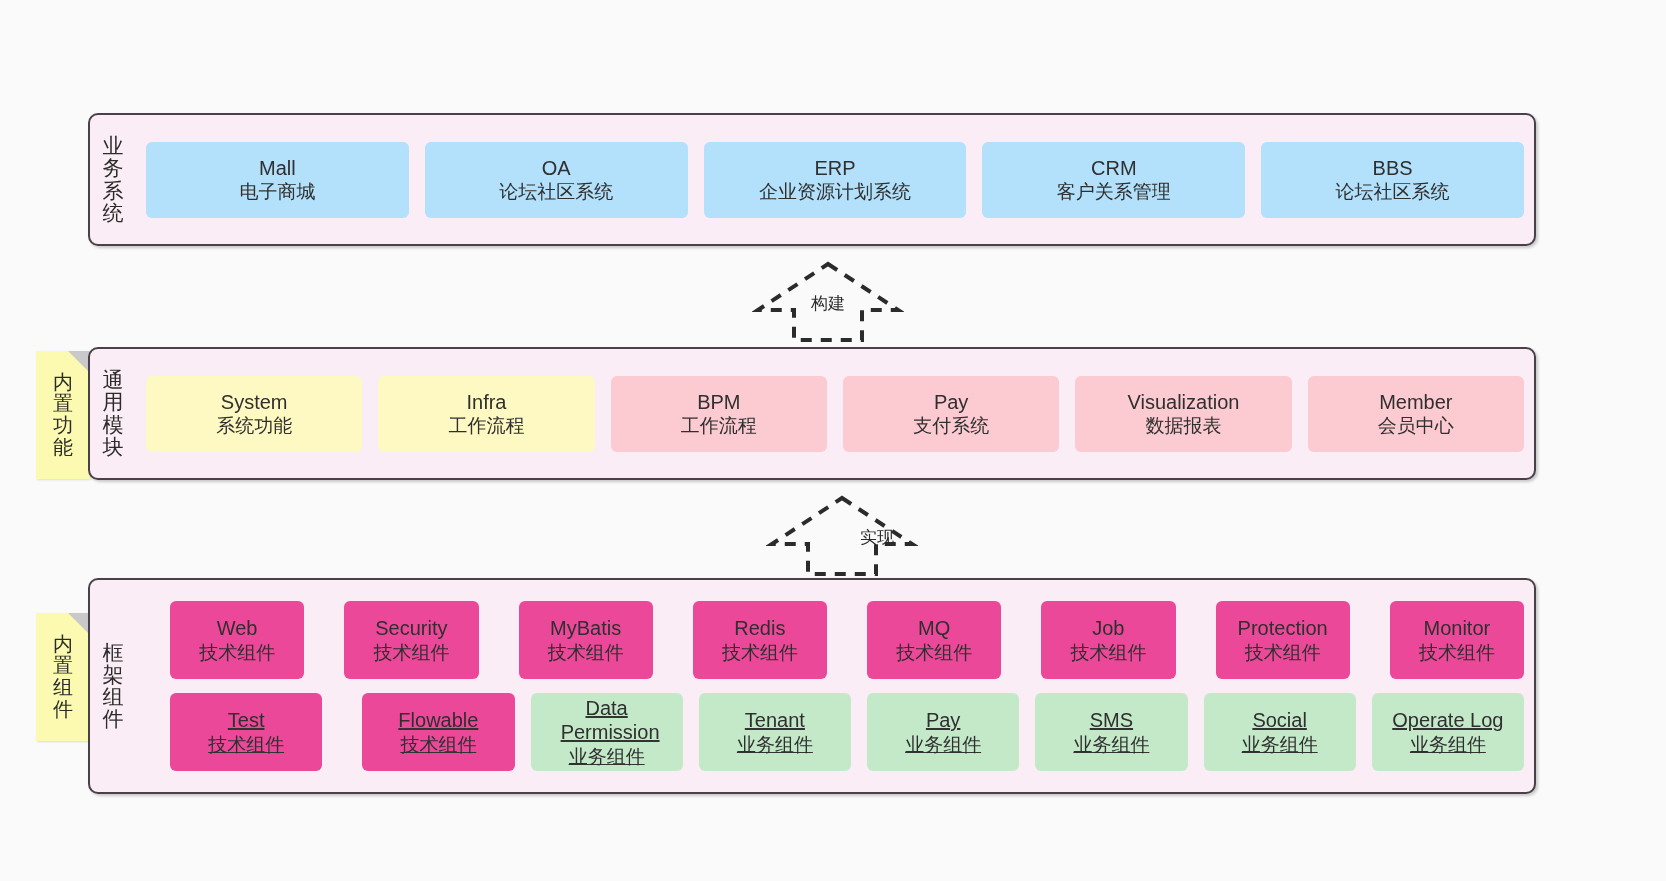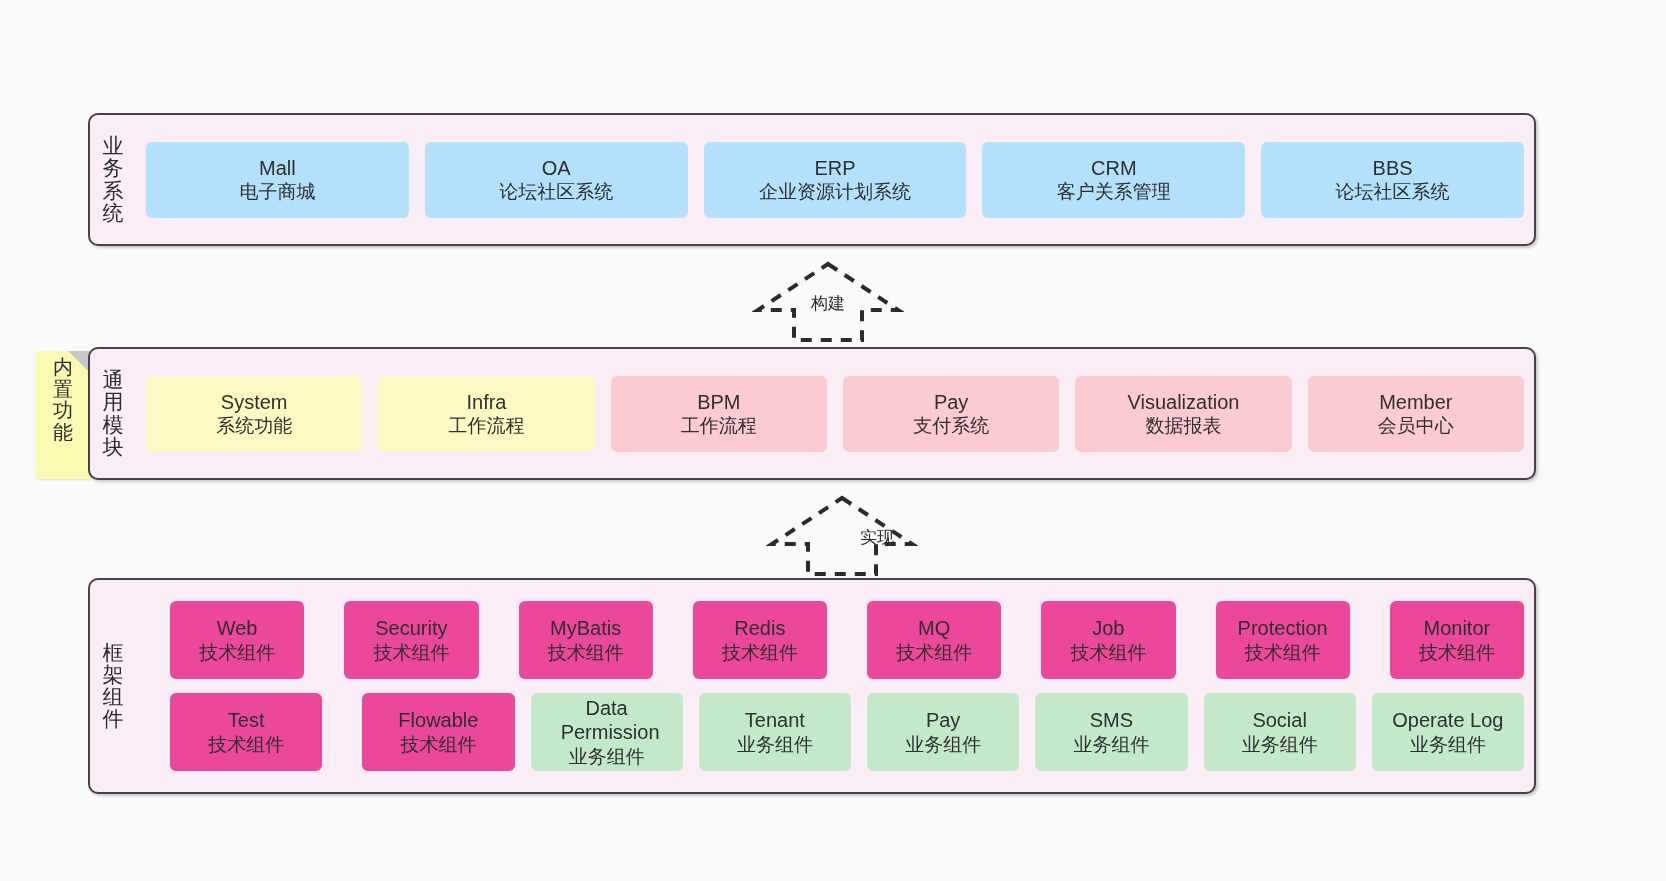--- a/index.html
+++ b/index.html
@@ -54,21 +54,21 @@
     flex-direction: column;
     justify-content: center;
     padding: 0 10px;
   }
   .row {
     display: flex;
     align-items: stretch;
     justify-content: space-between;
     gap: 16px;
   }
-  .row + .row { margin-top: 14px; }
+  .row + .row { margin-top: 14px; text-decoration: underline; }
 
   
   .card {
     flex: 1 1 0;
     border-radius: 6px;
     display: flex;
     flex-direction: column;
     align-items: center;
     justify-content: center;
     text-align: center;
@@ -87,20 +87,21 @@
 
   
   .sticky {
     position: absolute;
     background: #FBFAB0;
     font-size: 20px;
     line-height: 1.08;
     color: #2B2B2B;
     text-align: center;
     display: flex;
+    align-items: center;
     justify-content: center;
     word-break: break-all;
     padding: 6px 8px;
     box-shadow: 1px 1px 2px rgba(0,0,0,0.12);
   }
   .sticky .fold {
     position: absolute;
     top: 0; right: 0;
     width: 0; height: 0;
     border-left: 22px solid transparent;
@@ -211,20 +212,24 @@
     </div>
   </div>
 
   <div class="arrow" style="left:766px; top:492px; width:152px; height:88px;">
     <svg width="152" height="88" viewBox="0 0 152 88" fill="none" xmlns="http://www.w3.org/2000/svg">
       <path d="M76 6 L146 52 L110 52 L110 82 L42 82 L42 52 L6 52 Z" stroke="#2B2B2B" stroke-width="4" stroke-dasharray="11 9" fill="none" stroke-linejoin="miter"></path>
     </svg>
   </div>
   <div class="arrow-label" style="left:860px; top:526px;">实现</div>
 
+  <div class="sticky" style="left:36px; top:613px; width:54px; height:128px;">
+    <span class="fold"></span>
+    <span class="txt"><span>内</span><span>置</span><span>组</span><span>件</span></span>
+  </div>
 
   <div class="panel" id="panel-framework" style="left:88px; top:578px; width:1448px; height:216px;">
     <div class="panel-label">
       <span>
           <span>框</span>
           <span>架</span>
           <span>组</span>
           <span>件</span>
         </span>
     </div>

